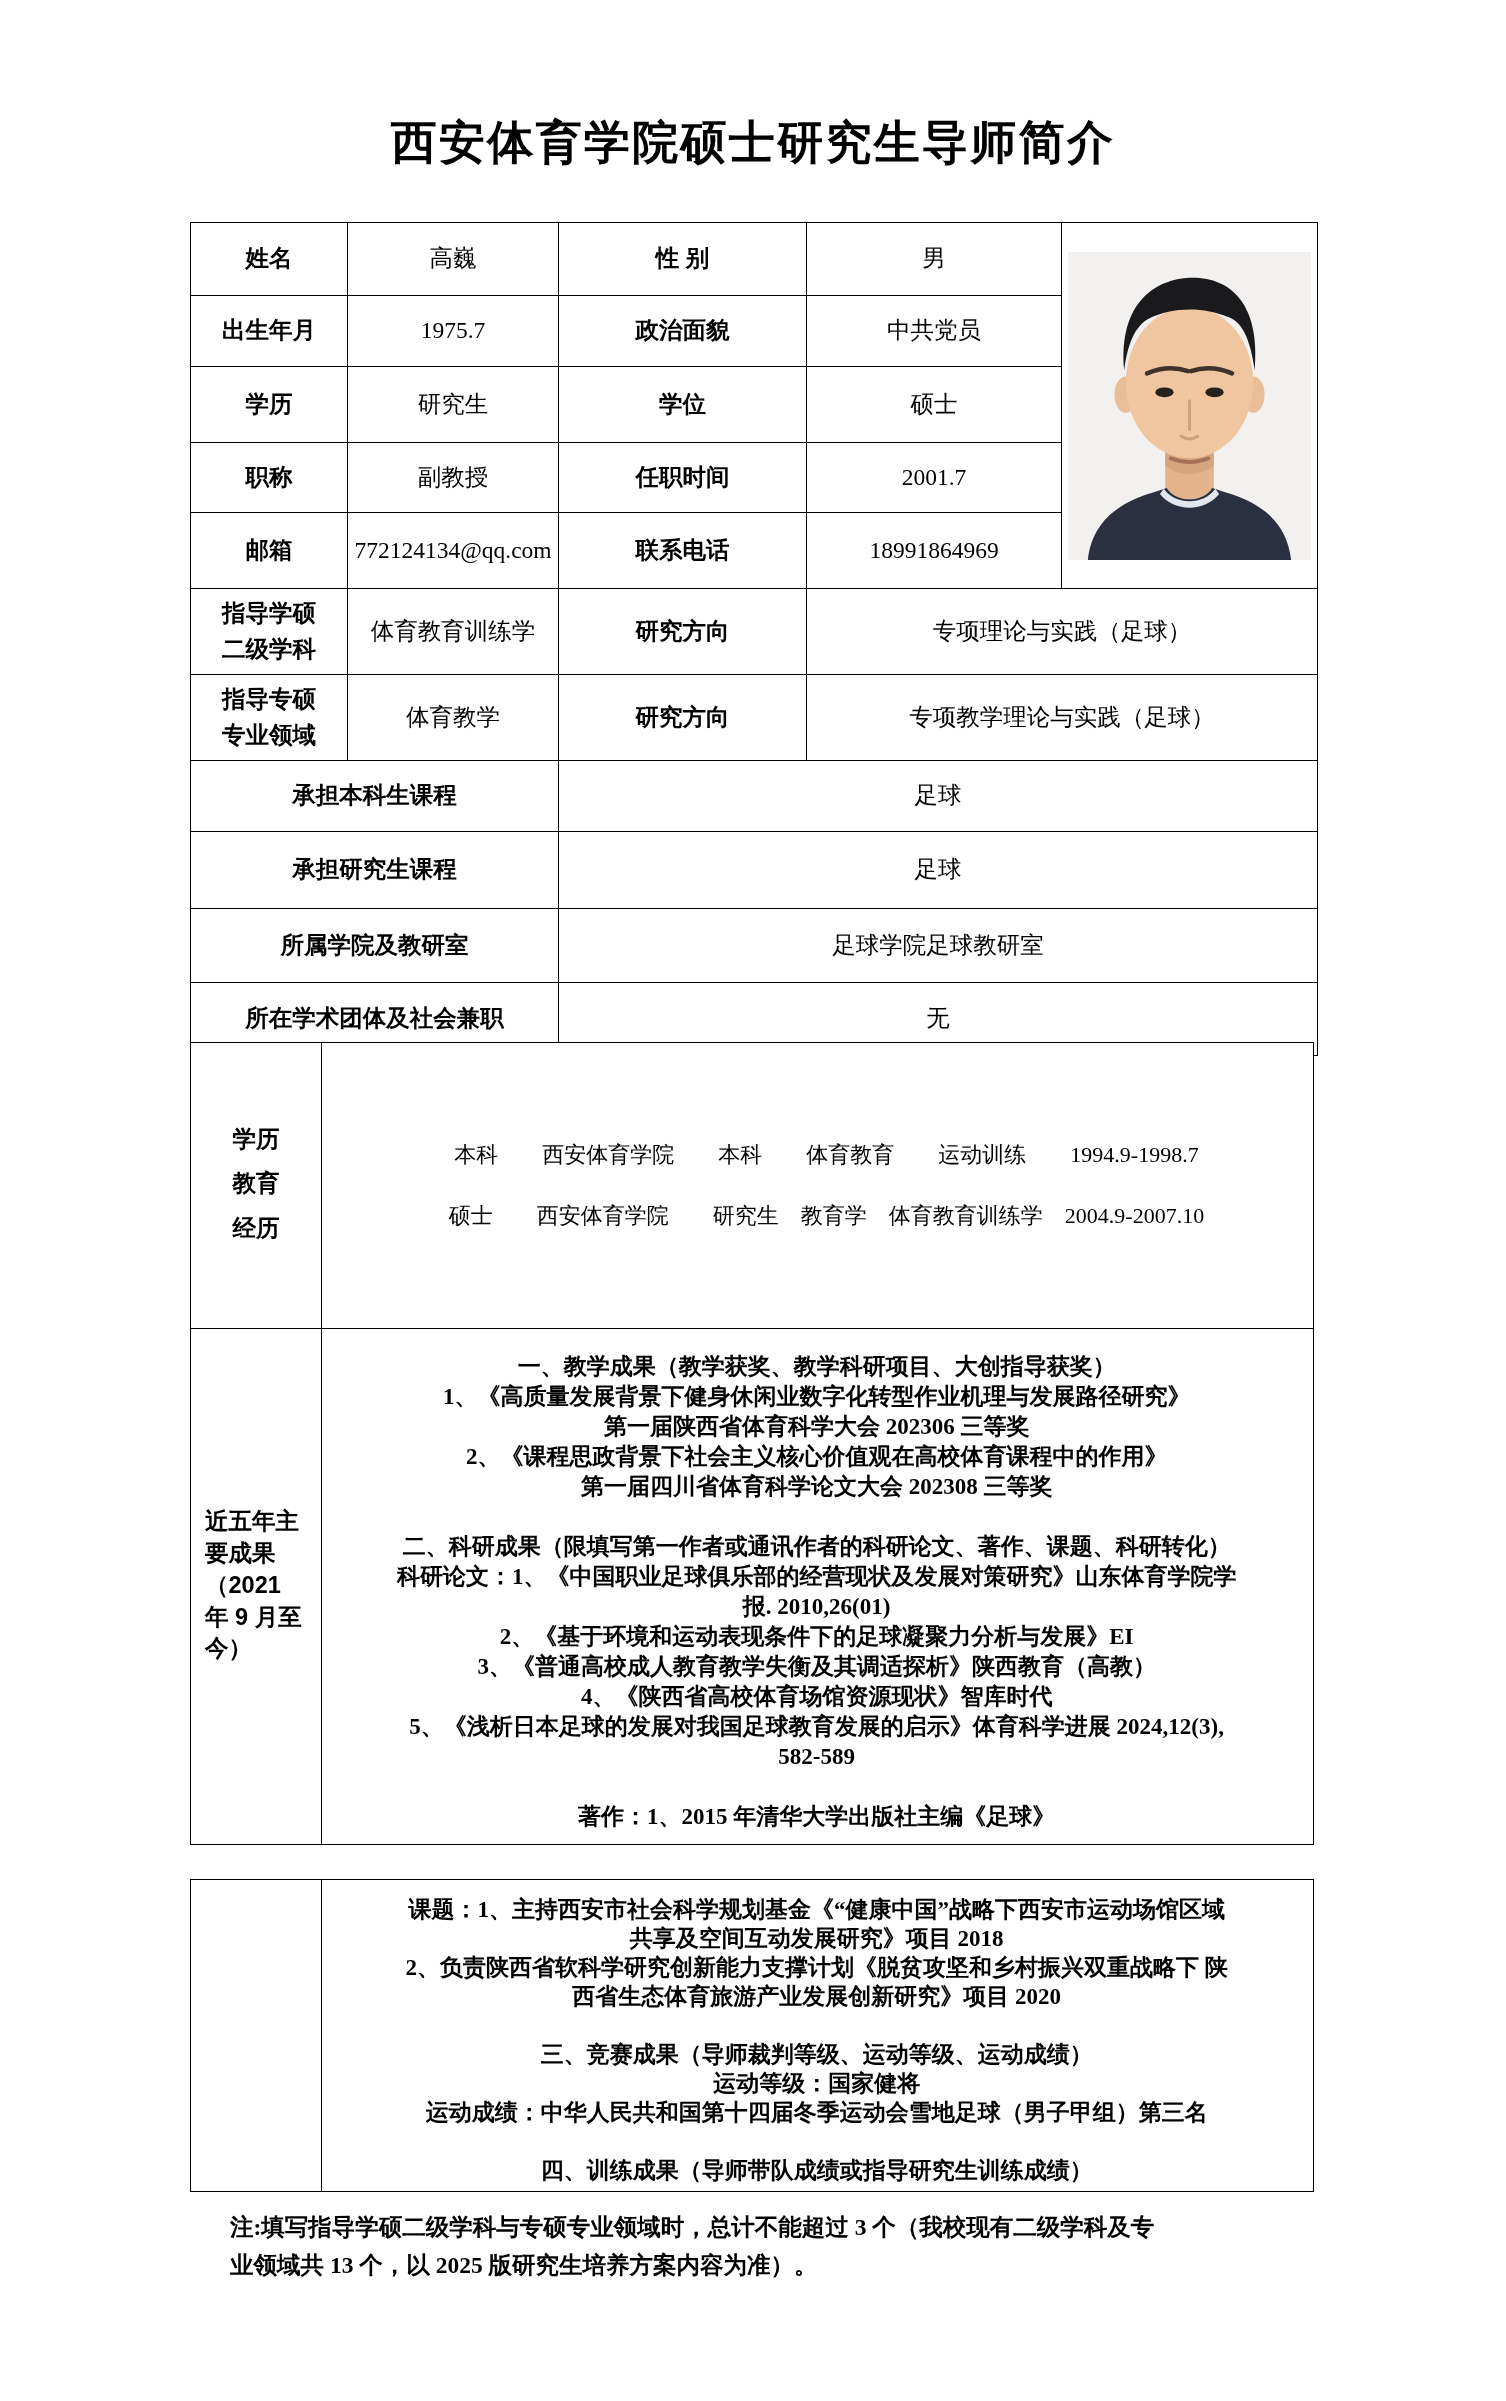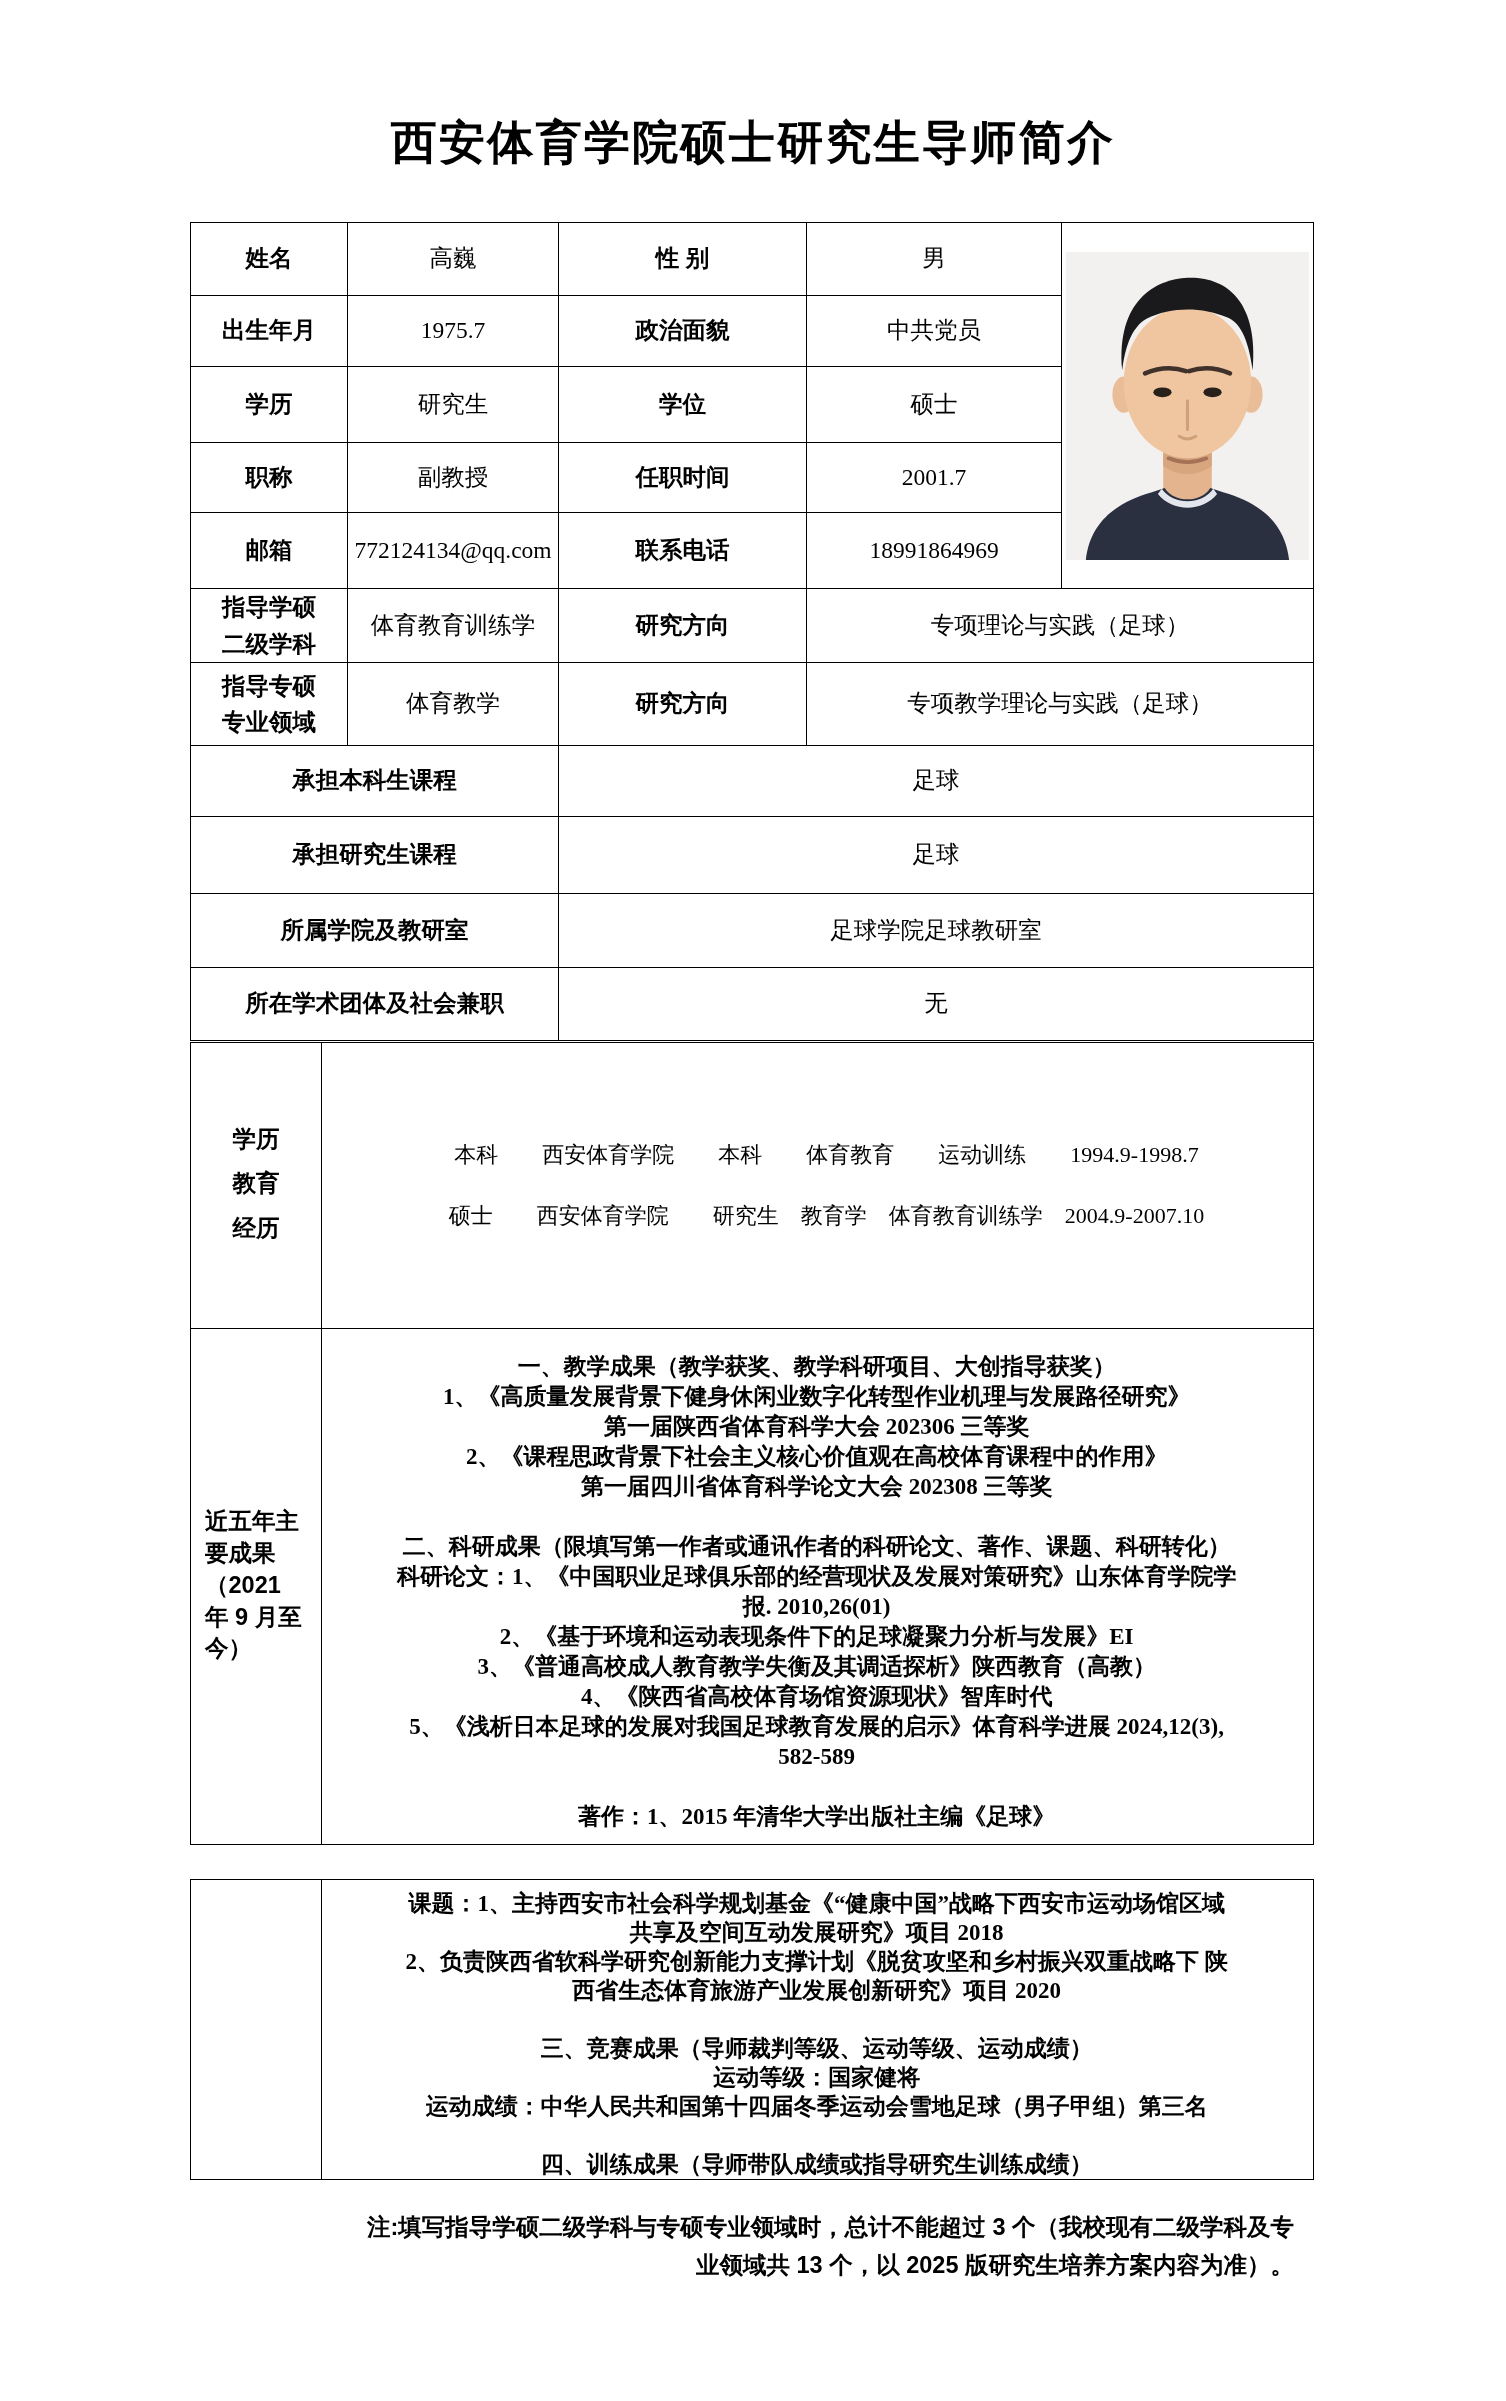--- a/index.html
+++ b/index.html
@@ -11,42 +11,42 @@
     position:absolute; left:191px; top:112px; width:1124px;
     text-align:center; font-size:46px; font-weight:bold; letter-spacing:2.3px;
     font-family:"Liberation Serif","DejaVu Serif",serif;
   }
   .date-line {
     position:absolute; left:191px; top:172px; width:1092px;
     text-align:right; font-size:23.5px; font-weight:bold;
     font-family:"Liberation Serif","DejaVu Serif",serif;
   }
   table.t { position:absolute; left:190px; border-collapse:collapse; table-layout:fixed; background:#fff; }
-  .t td { border:1.5px solid #000; padding:0; text-align:center; vertical-align:middle;
+  .t td { border:1.5px solid #000; padding:6px; text-align:center; vertical-align:middle;
           font-size:23.5px; line-height:1.5; overflow:hidden; }
   .lab { font-family:"Liberation Sans","DejaVu Sans",sans-serif; font-weight:bold; }
   .val { font-family:"Liberation Serif","DejaVu Serif",serif; }
   .narrow { display:inline-block; max-width:102px; line-height:1.55; }
   .vnarrow { display:inline-block; max-width:50px; line-height:1.9;font-family:Liberation Mono, monospace; }
   .mnarrow { display:inline-block; max-width:102px; line-height:1.35; text-align:left; word-break:break-all; }
   .email { word-break:break-all; padding:0 20px;margin-left:16px; }
   .wrapval { padding:0 21px; }
   .photo-cell { padding:0; }
   .photo-box { display:flex; align-items:center; justify-content:center; width:100%; height:100%; }
   .edu-cell { text-align:left; }
   .edu-inner { display:flex; flex-direction:column; justify-content:center; gap:35px; padding-left:18px; }
   .edu-line { font-size:22px; line-height:1.2; white-space:pre-wrap; }
   .blk { vertical-align:top; text-align:left; }
   .blk-inner { padding:10px 13.7px 0 12px;
     font-family:Liberation Serif, serif; font-weight:600; font-size:23px; }
   .cl  { min-height:30px; line-height:30px; white-space:pre-wrap; }
   .cl2 { min-height:29px; line-height:29px; white-space:pre-wrap; }
   .note {
-    position:absolute; left:230px; top:2208px; width:1064px; text-align:right;
-    font-family:Liberation Sans, sans-serif; font-weight:600;
+    position:absolute; left:230px; top:2208px; width:1064px; text-align:left;
+    font-family:Liberation Serif, serif; font-weight:600;
     font-size:23.5px; line-height:38px;
   }
 </style>
 </head>
 <body>
 
 <div class="sheet">
 
   <div class="doc-title">西安体育学院硕士研究生导师简介</div>
 

